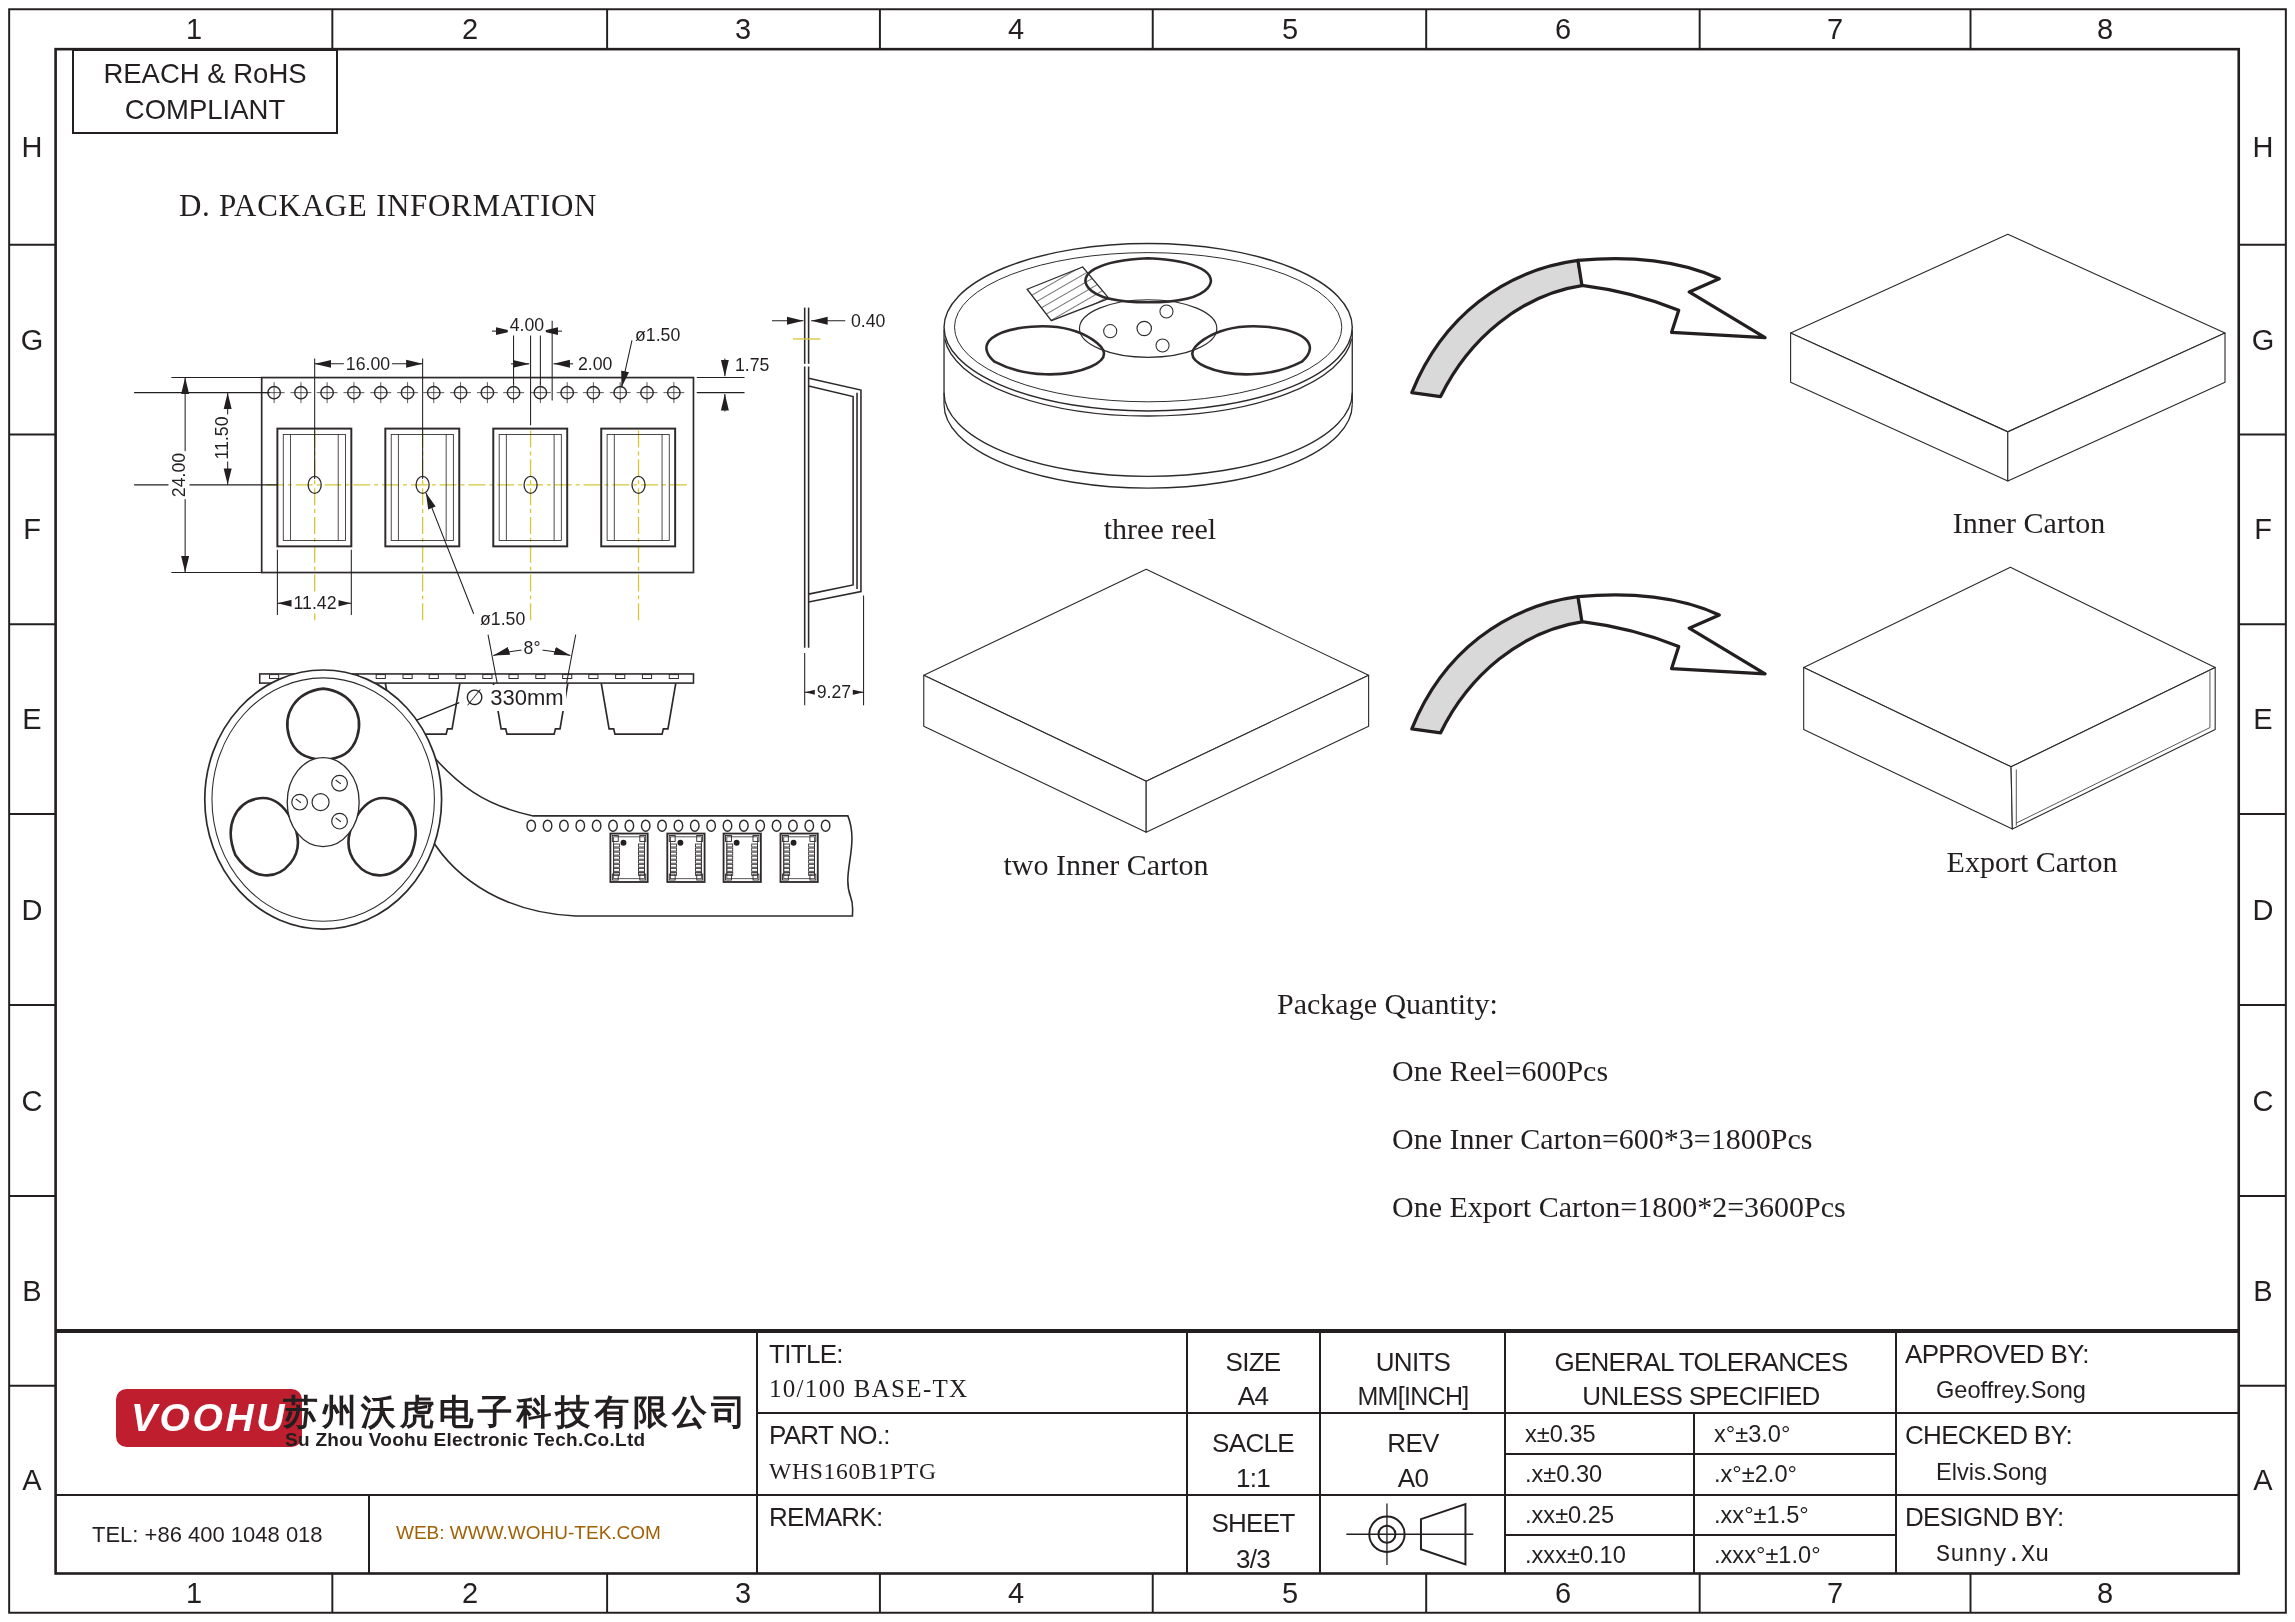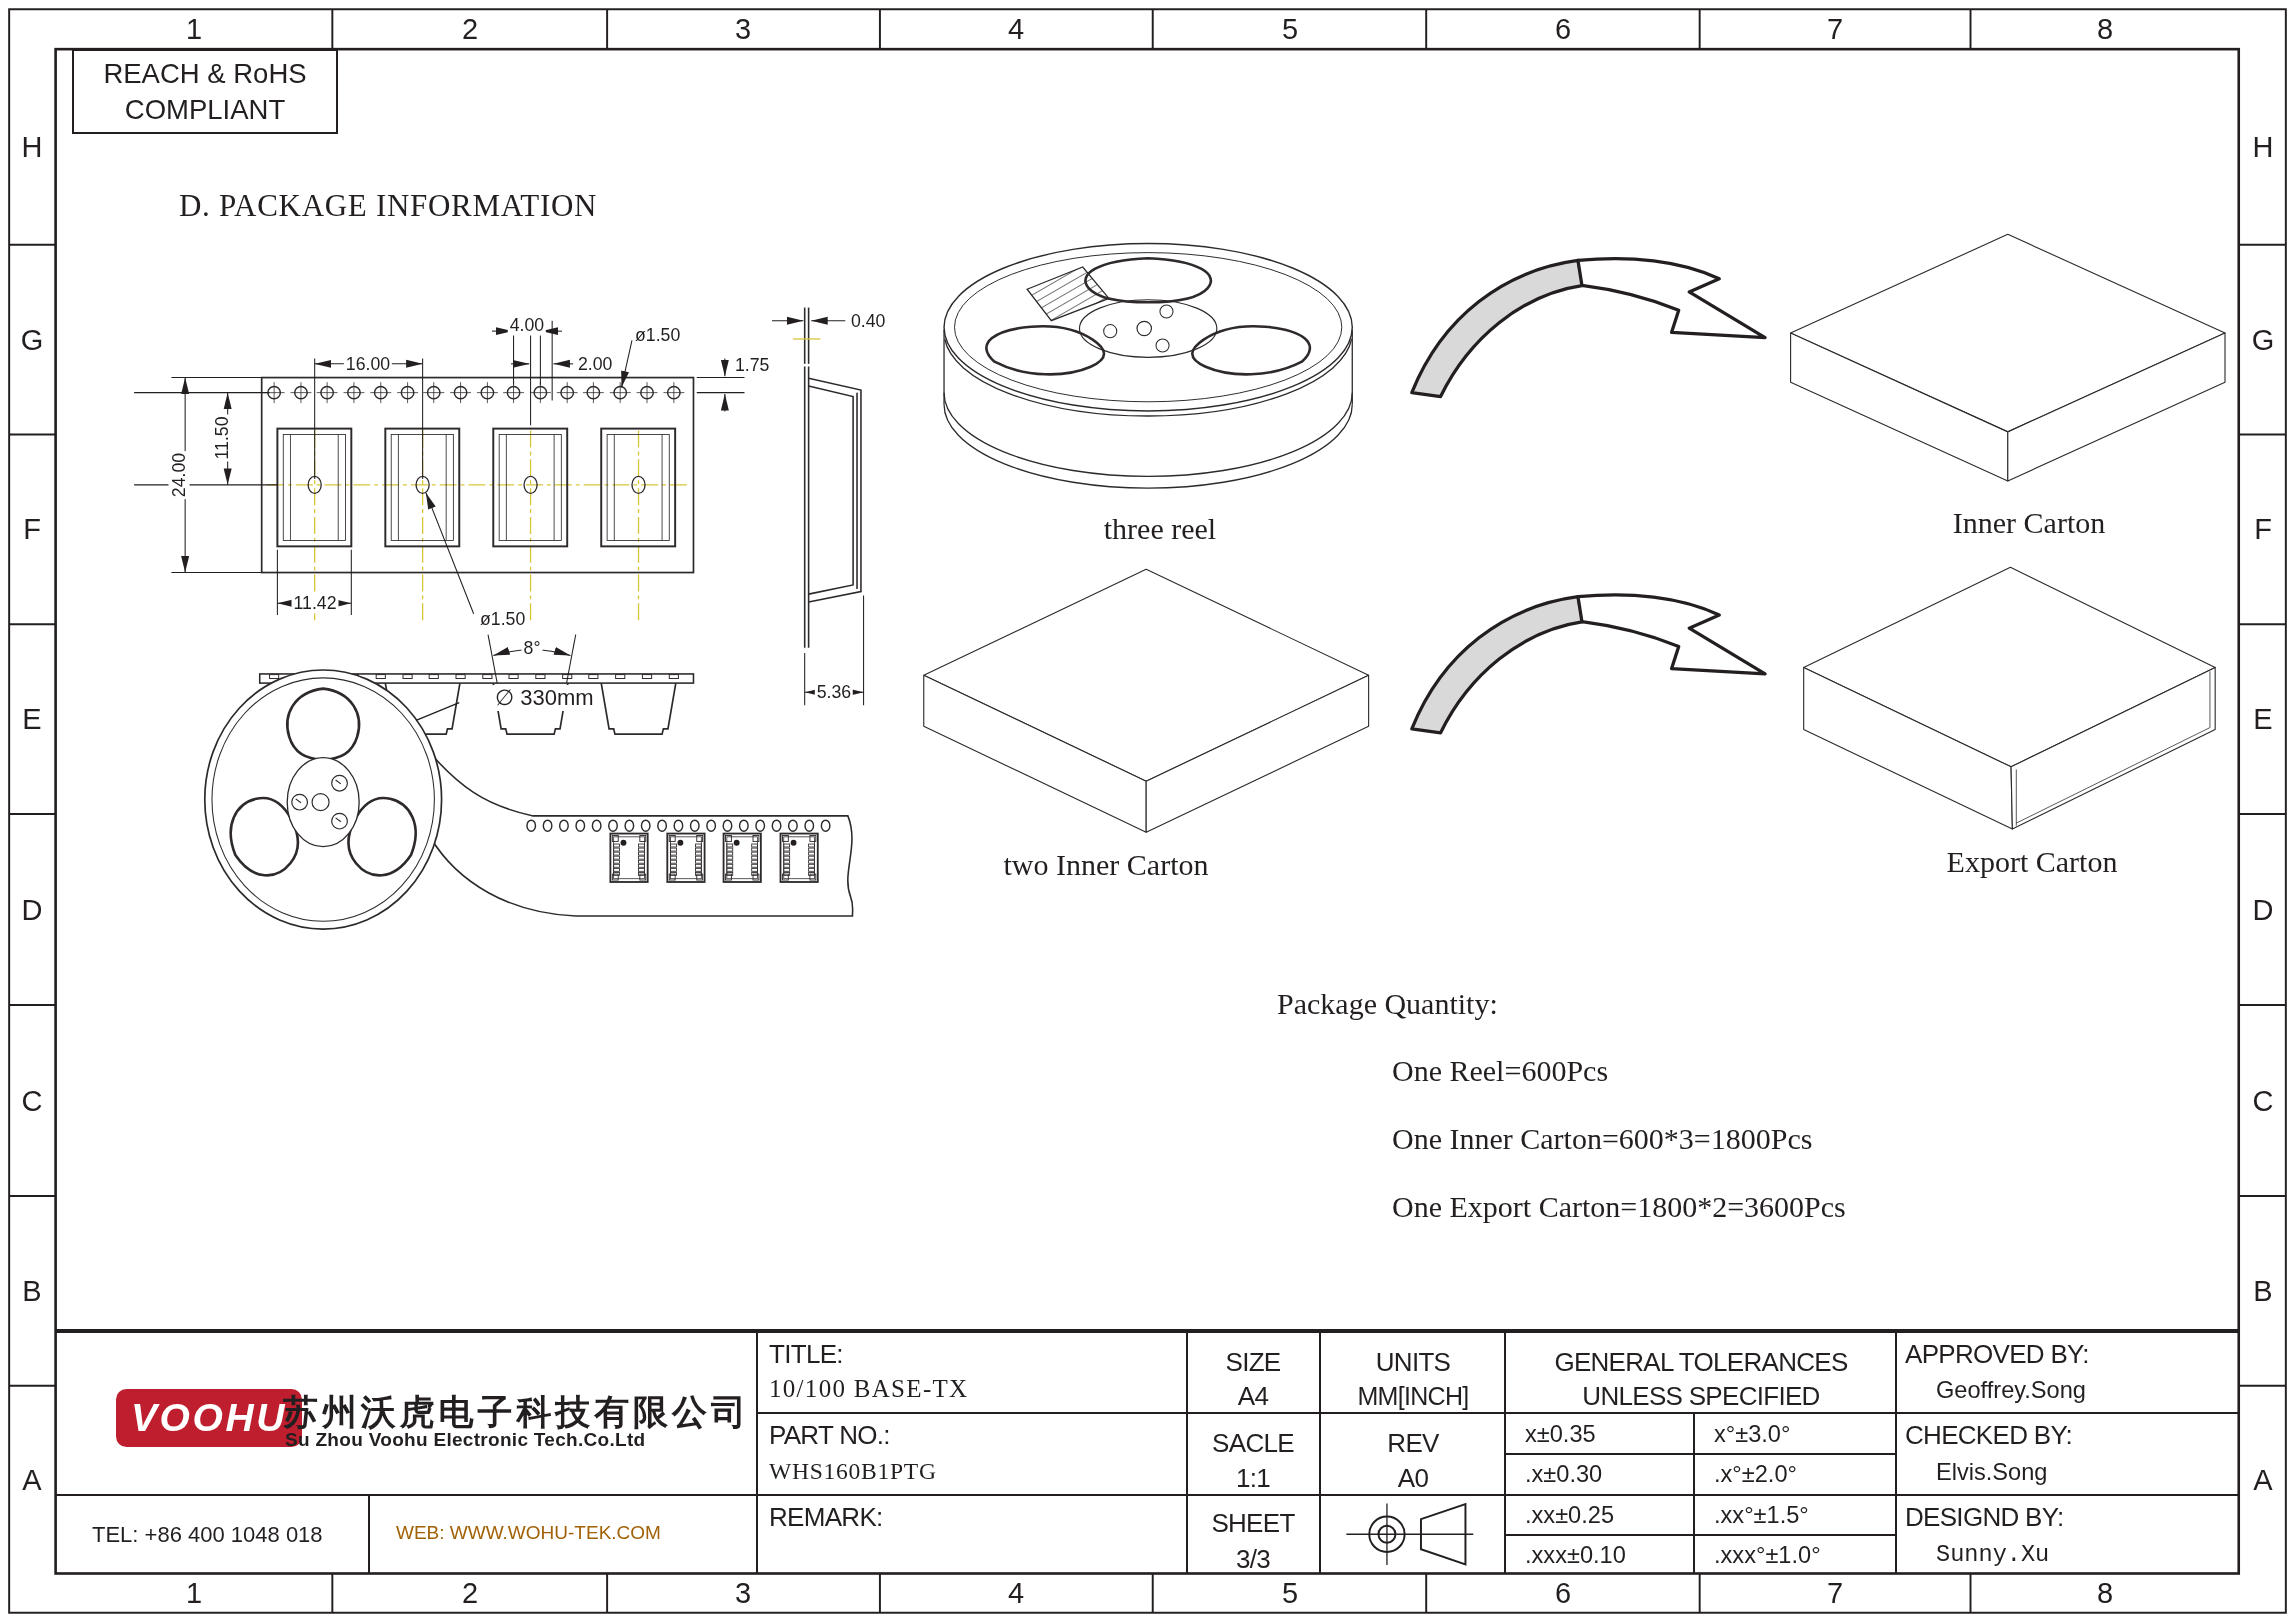--- a/index.html
+++ b/index.html
@@ -2,21 +2,21 @@
 <html style="font-size:10.5px"><head>
 <meta charset="utf-8">
 <style>
   html,body{margin:0;padding:0;background:#fff;}
   body{width:2295px;height:1622px;position:relative;font-family:"Liberation Sans",sans-serif;color:#231f20;overflow:hidden;}
   .abs{position:absolute;margin-left:16px;}
   svg{position:absolute;left:0;top:0;}
   .lbl{position:absolute;color:#231f20;white-space:nowrap;}
   .dim{font:17.7px "Liberation Sans",sans-serif;background:#fff;padding:0 2px;transform:translate(-50%,-50%);}
   .dimL{font:17.7px "Liberation Sans",sans-serif;background:#fff;padding:0 2px;transform:translate(0,-50%);}
-  .dimR{font:22px "Liberation Sans",sans-serif;background:#fff;padding:0 2px;transform:translate(0,-50%);margin-left:30px;}
+  .dimR{font:22px "Liberation Sans",sans-serif;background:#fff;padding:0 2px;transform:translate(0,-50%);}
   .rot{transform:translate(-50%,-50%) rotate(-90deg);}
   .ser{font-family:"Liberation Serif","DejaVu Serif",serif;}
   .cap{font-size:30px;transform:translate(-50%,-50%);}
   .line{position:absolute;background:#231f20;}
   .gnum{font-size:29px;transform:translate(-50%,-50%);}
   .glet{font-size:29px;transform:translate(-50%,-50%);}
   .tbl{font-size:26px;letter-spacing:-0.7px;}
   .tbv{font-size:23.6px;}
   .tolc{font-size:23.6px;transform:translate(0,-50%);}
   .ctr{transform:translate(-50%,-50%);}
@@ -368,21 +368,21 @@
 <div class="lbl dim" style="left:527px;top:325px;">4.00</div>
 <div class="lbl dimL" style="left:576px;top:364px;">2.00</div>
 <div class="lbl dimL" style="left:633px;top:335px;">ø1.50</div>
 <div class="lbl dimL" style="left:733px;top:365px;">1.75</div>
 <div class="lbl dim rot" style="left:222px;top:438px;">11.50</div>
 <div class="lbl dim rot" style="left:179px;top:475px;">24.00</div>
 <div class="lbl dim" style="left:315px;top:603px;">11.42</div>
 <div class="lbl dimL" style="left:478px;top:619px;">ø1.50</div>
 <div class="lbl dim" style="left:532px;top:648px;">8°</div>
 <div class="lbl dimL" style="left:849px;top:321px;">0.40</div>
-<div class="lbl dim" style="left:834px;top:692px;">5.36</div>
+<div class="lbl dim" style="left:834px;top:692px;">9.27</div>
 <div class="lbl dimR" style="left:463px;top:698px;">∅ 330mm</div>
 
 <div class="lbl ser cap" style="left:1160px;top:529px;">three  reel</div>
 <div class="lbl ser cap" style="left:2029px;top:523px;">Inner Carton</div>
 <div class="lbl ser cap" style="left:1106px;top:865px;">two  Inner Carton</div>
 <div class="lbl ser cap" style="left:2032px;top:862px;">Export Carton</div>
 
 <div class="lbl ser pq" style="left:1277px;top:987px;">Package Quantity:</div>
 <div class="lbl ser pq" style="left:1392px;top:1054px;">One Reel=600Pcs</div>
 <div class="lbl ser pq" style="left:1392px;top:1122px;">One Inner Carton=600*3=1800Pcs</div>

